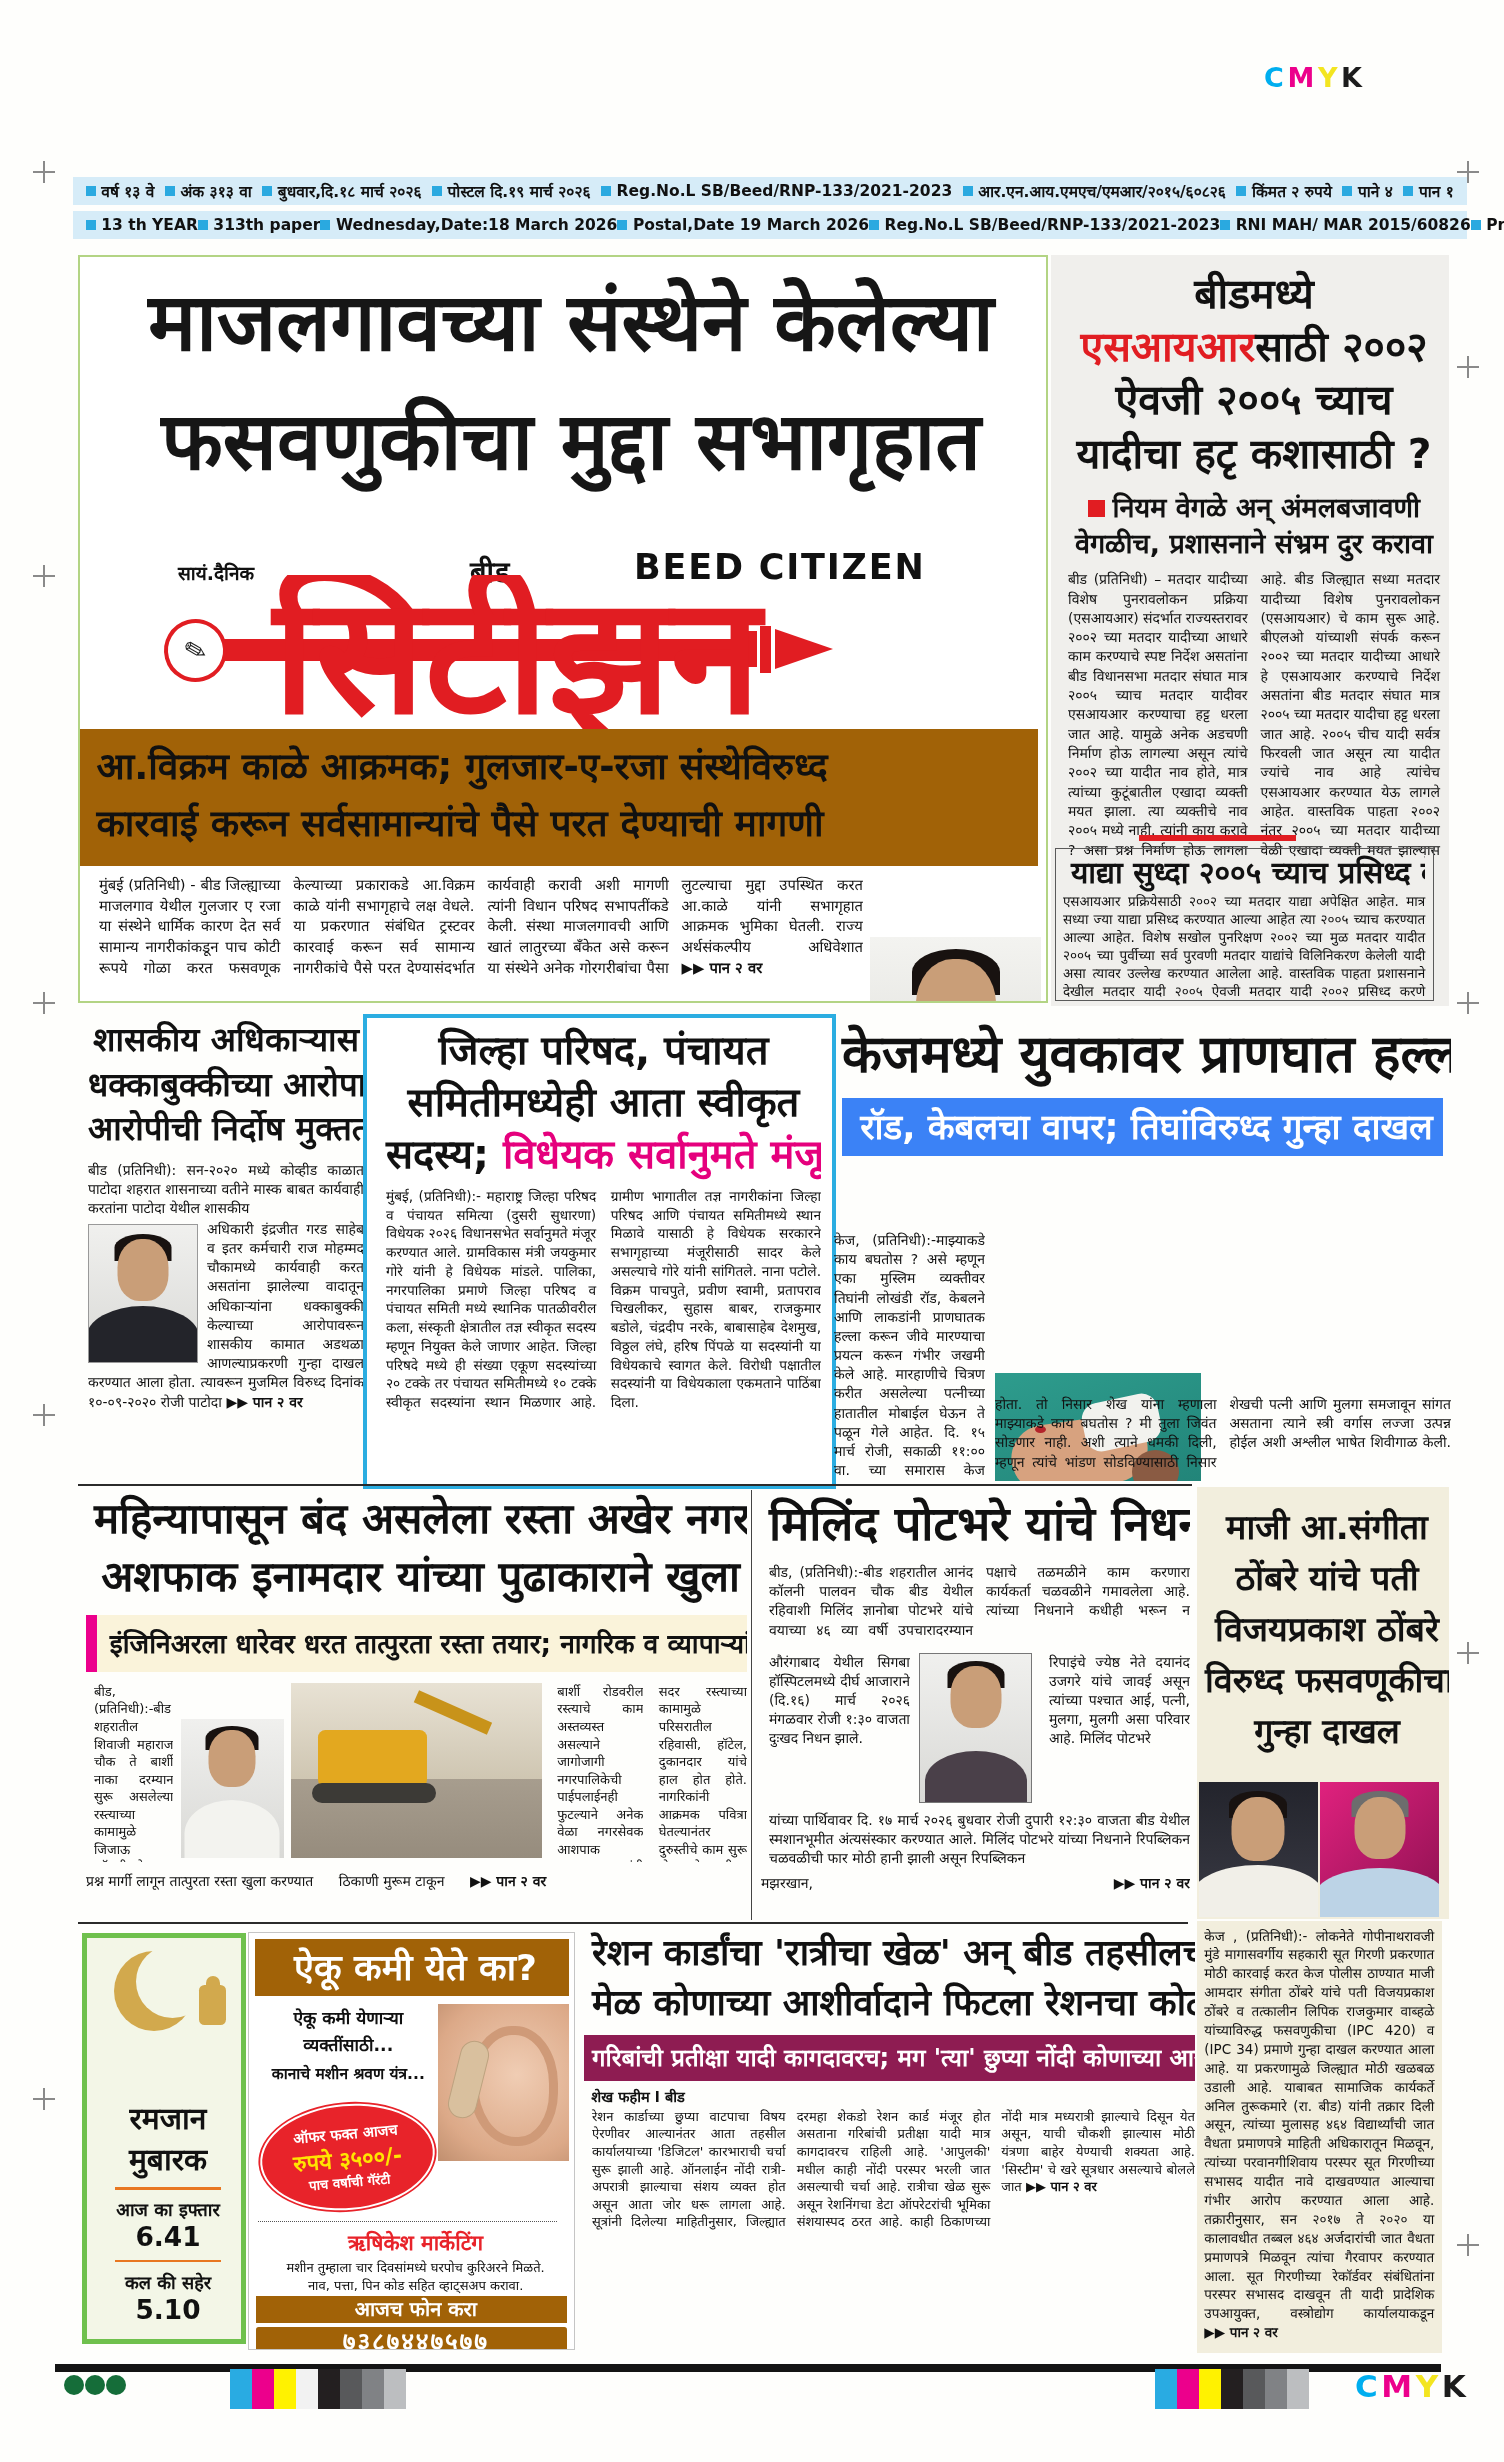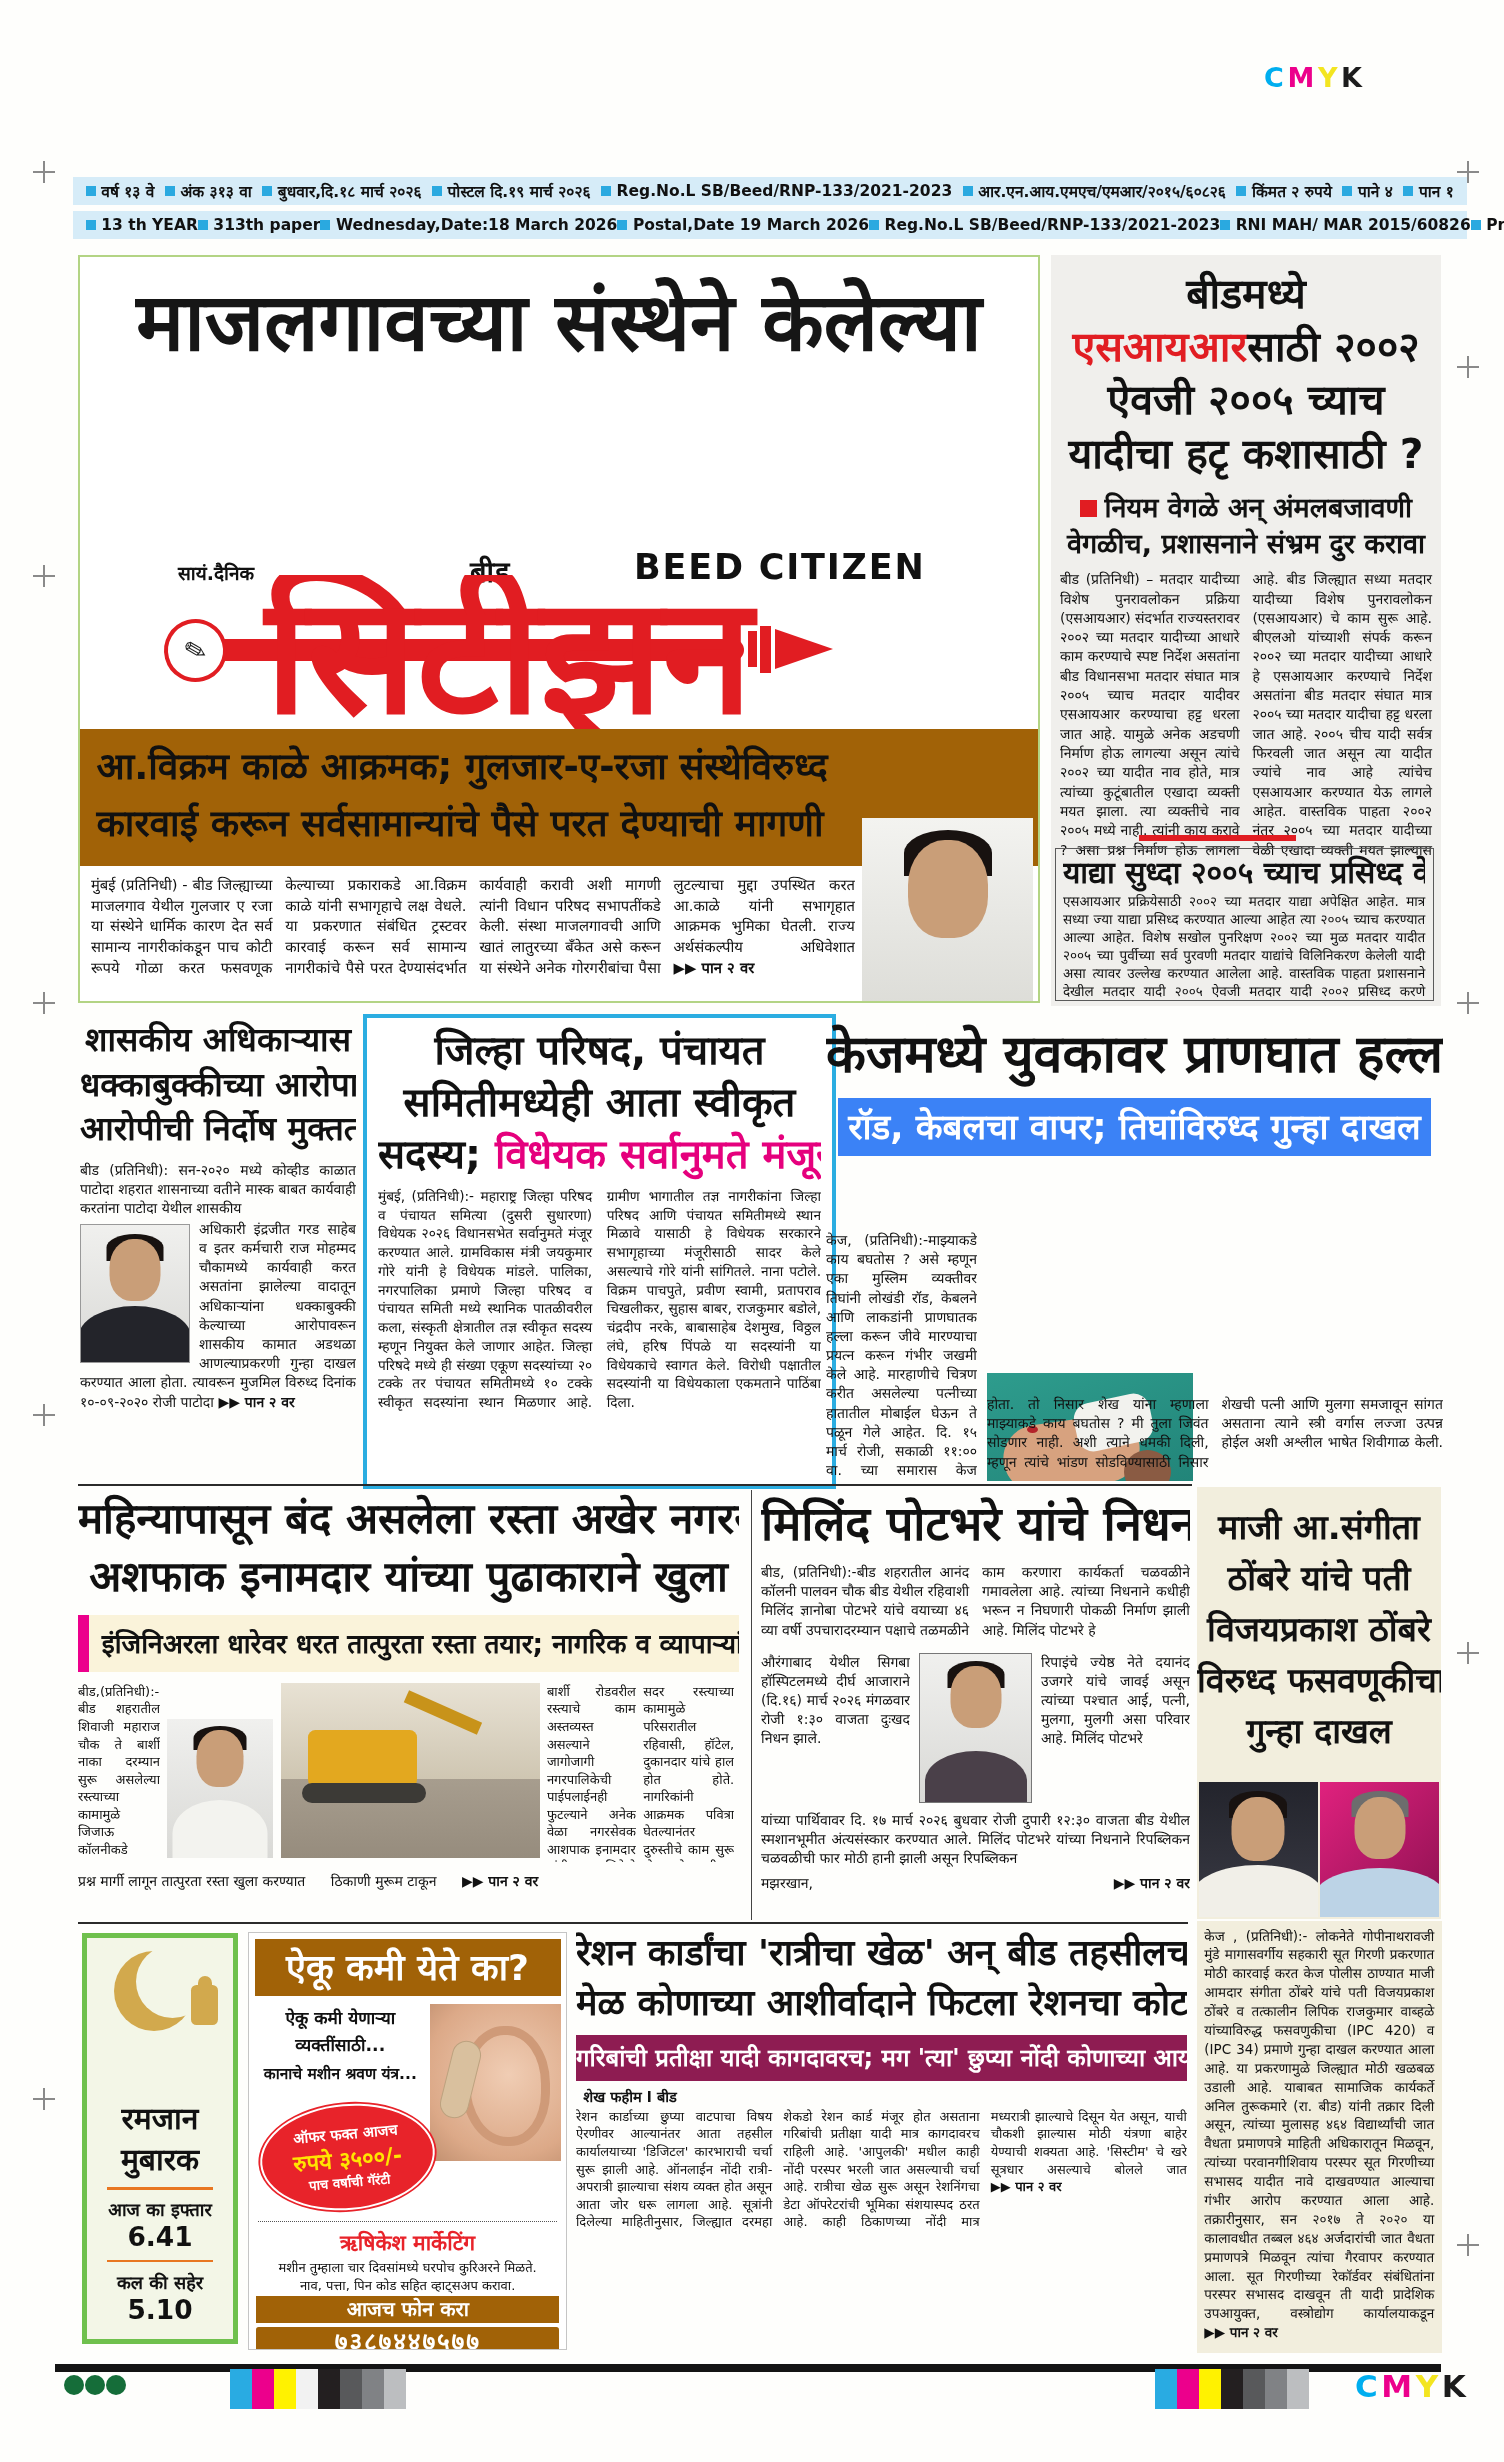--- a/index.html
+++ b/index.html
@@ -1,19 +1,19 @@
 <!DOCTYPE html>
 <html style="font-size:14.6px"><head>
 <meta charset="utf-8">
 <style>
   html,body{margin:0;padding:0;background:#e9e9e9;}
   .page{position:relative;width:1505px;height:2462px;background:#fefefc;margin:0 auto;
         font-family:"DejaVu Sans","Liberation Sans",sans-serif;color:#111;overflow:hidden;}
   .abs{position:absolute;}
-  .clip{overflow:hidden;}
+  .clip{overflow:hidden;padding-left:8px;}
   .b{font-weight:bold;}
   .ctr{text-align:center;}
   .just{text-align:justify;}
   .nw{white-space:nowrap;}
 
   
   .mark{position:absolute;width:22px;height:22px;}
   .mark::before{content:"";position:absolute;left:0;top:10px;width:22px;height:1.8px;background:#8a8a8a;}
   .mark::after{content:"";position:absolute;left:10px;top:0;width:1.8px;height:22px;background:#8a8a8a;}
 
@@ -179,20 +179,21 @@
       <span class="info-item">Wednesday,Date:18 March 2026</span>
       <span class="info-item">Postal,Date 19 March 2026</span>
       <span class="info-item">Reg.No.L SB/Beed/RNP-133/2021-2023</span>
       <span class="info-item">RNI MAH/ MAR 2015/60826</span>
       <span class="info-item">Price-2 Rupees</span>
     </div>
 
   <div class="abs lead-box clip" style="left:78px;top:255px;width:958px;height:744px;">
 
     <div class="lead-hl ctr nw clip" style="margin-top:5.5px;">माजलगावच्या संस्थेने केलेल्या</div>
+    <div class="lead-hl ctr nw clip">फसवणुकीचा मुद्दा सभागृहात</div>
 
     <div class="abs" style="left:0;top:274px;width:958px;height:196px;">
       <div class="abs logo-tagline" style="left:98px;top:29px;">सायं.दैनिक</div>
       <div class="abs b nw" style="left:390px;top:20px;font-size:29px;">बीड</div>
       <div class="abs b nw" style="left:554px;top:16.4px;font-size:35px;letter-spacing:1.8px;">BEED CITIZEN</div>
       <div class="abs pen-bar" style="left:117px;top:108px;width:547px;height:22px;"></div>
       <div class="abs logo-circle" style="left:84px;top:88px;">✎</div>
       <span class="abs ring" style="left:668px;top:100px;width:9px;height:36px;"></span>
       <span class="abs ring" style="left:680px;top:95px;width:11px;height:47px;"></span>
       <span class="abs nib" style="left:695px;top:98px;"></span>

